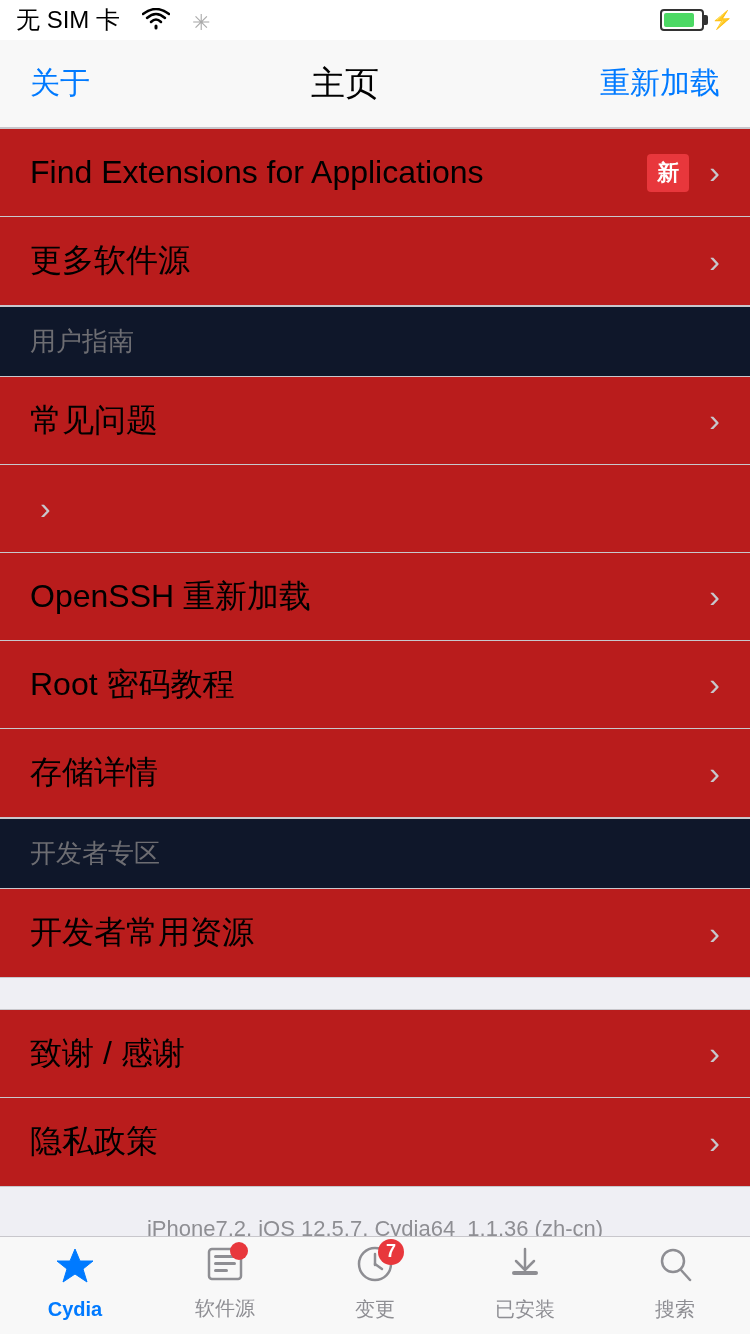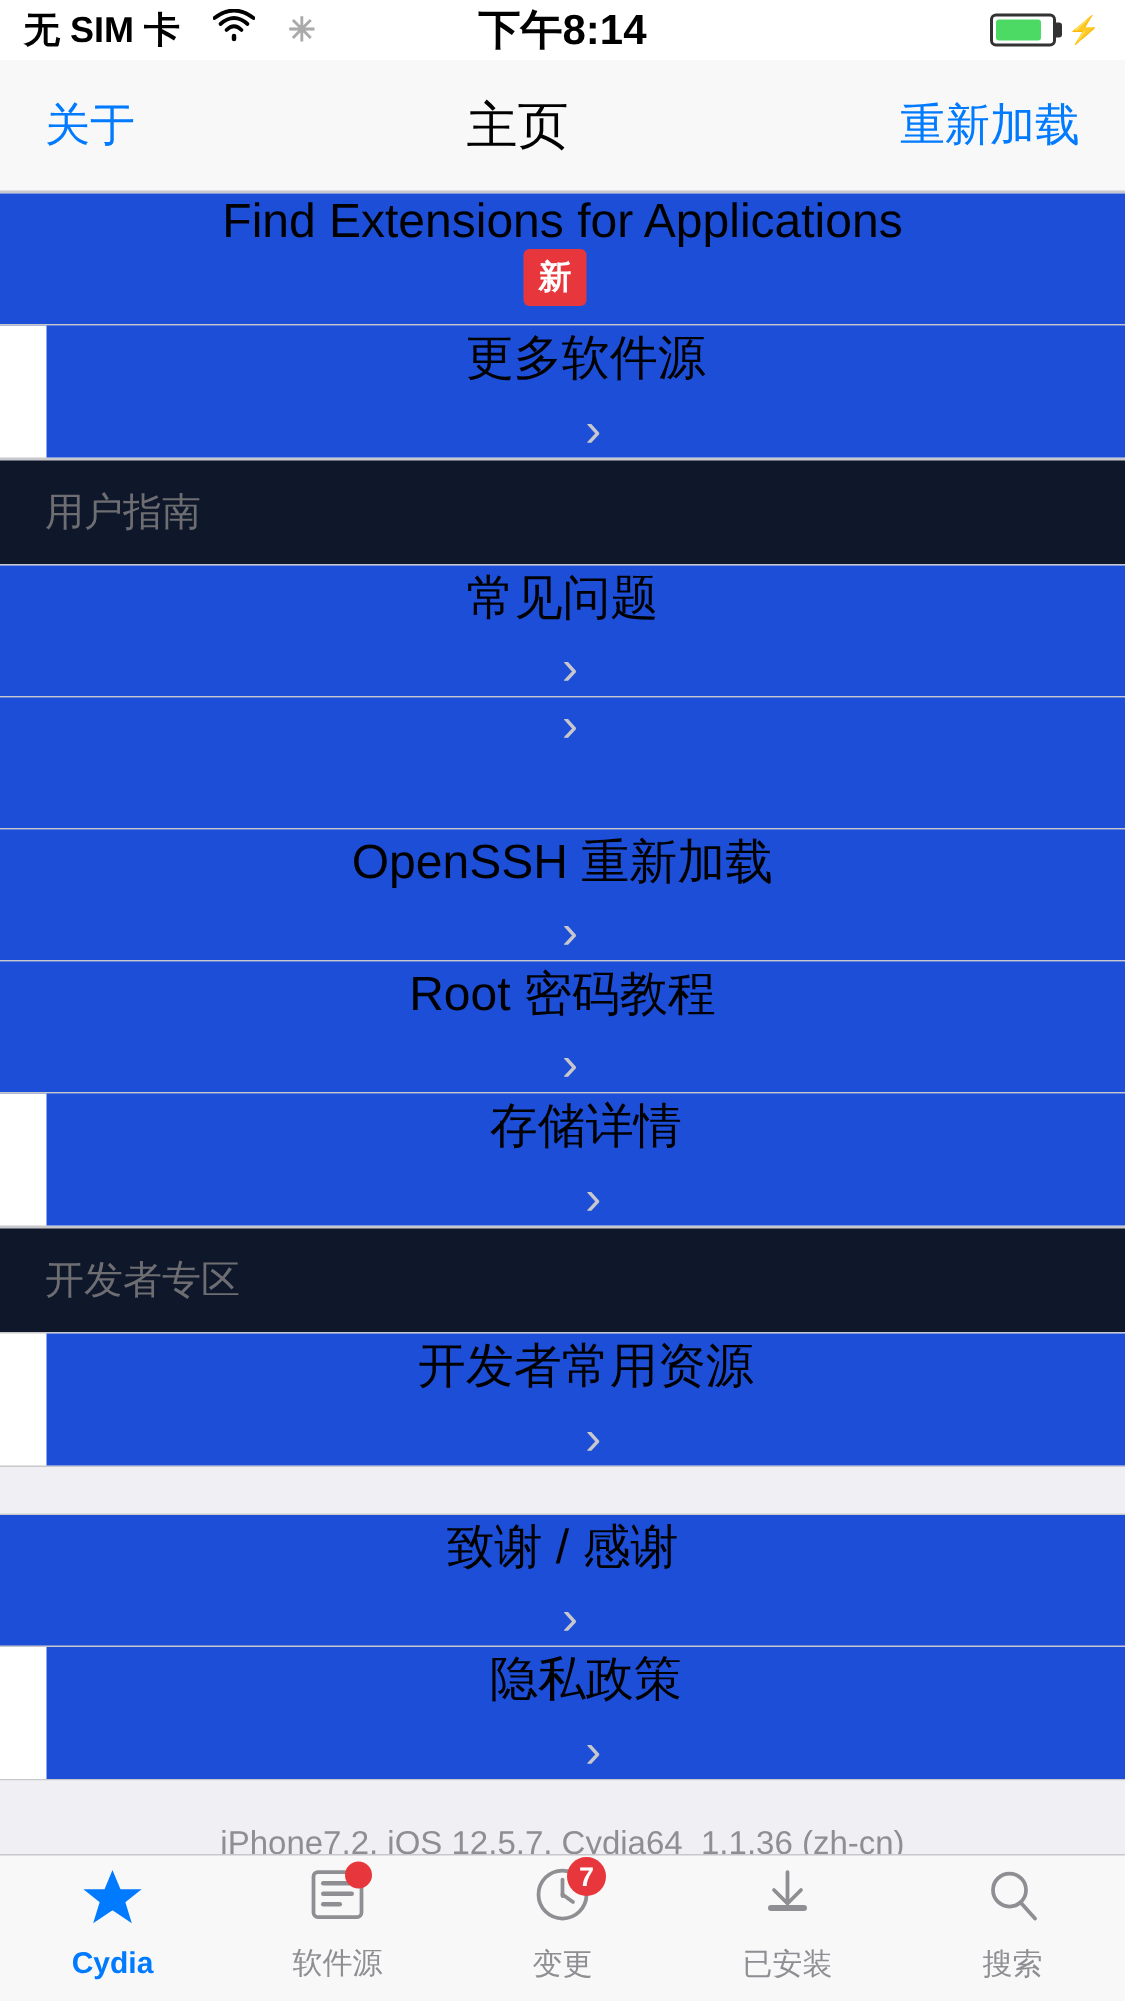--- a/index.html
+++ b/index.html
@@ -20,24 +20,23 @@
       background: #fff;
       display: flex;
       align-items: center;
       justify-content: space-between;
       padding: 0 16px;
       font-size: 26px;
       font-weight: 500;
     }
     .status-left {
       display: flex;
-      align-items: center;
+      align-items: flex-end;
       gap: 22px;
       font-size: 24px;
-      font-weight: bold;
     }
     .status-center {
       font-size: 28px;
       font-weight: 600;
       position: absolute;
       left: 50%;
       transform: translateX(-50%);
     }
     .status-right {
       display: flex;
@@ -111,28 +110,26 @@
       border-top: 1px solid #c8c7cc;
       border-bottom: 1px solid #c8c7cc;
     }
     .list-item {
       display: flex;
       align-items: center;
       justify-content: space-between;
       padding: 0 30px;
       height: 88px;
       border-bottom: 1px solid #c8c7cc;
-      background: #1d4ed8;
+      background: #b91c1c;
       cursor: pointer;
       position: relative;
-      flex-direction: column;
     }
     .list-item:last-child {
       border-bottom: none;
-      margin-left: 31px;
     }
     .list-item-text {
       font-size: 32px;
       color: #000;
       flex: 1;
     }
     .chevron {
       color: #c7c7cc;
       font-size: 32px;
       margin-left: 10px;
@@ -236,21 +233,20 @@
       
       <svg width="28" height="22" viewBox="0 0 28 22">
         <path d="M14 18 L14 20" stroke="#000" stroke-width="3" stroke-linecap="round"></path>
         <path d="M9 14 Q14 9 19 14" stroke="#000" stroke-width="2.5" fill="none" stroke-linecap="round"></path>
         <path d="M5 10 Q14 2 23 10" stroke="#000" stroke-width="2.5" fill="none" stroke-linecap="round"></path>
         <path d="M1 6 Q14 -4 27 6" stroke="#000" stroke-width="2.5" fill="none" stroke-linecap="round"></path>
       </svg>
     </span>
     <span style="color:#aaa; font-size:22px;">✳</span>
   </div>
-  <div class="status-center">下午8:14</div>
   <div class="status-right">
     <div class="battery">
       <div class="battery-fill"></div>
     </div>
     <span style="font-size:18px;">⚡</span>
   </div>
 </div>
 
 <div class="nav-bar">
   <span class="nav-button">关于</span>

